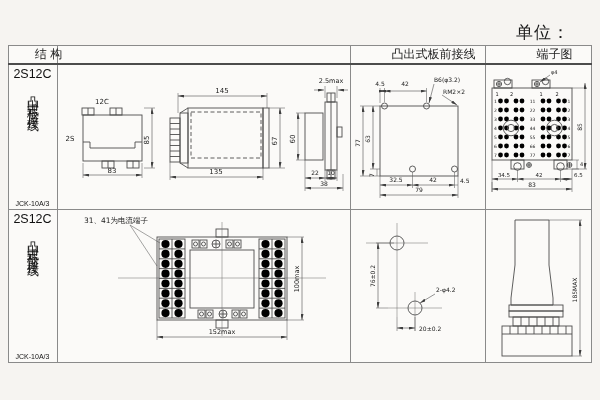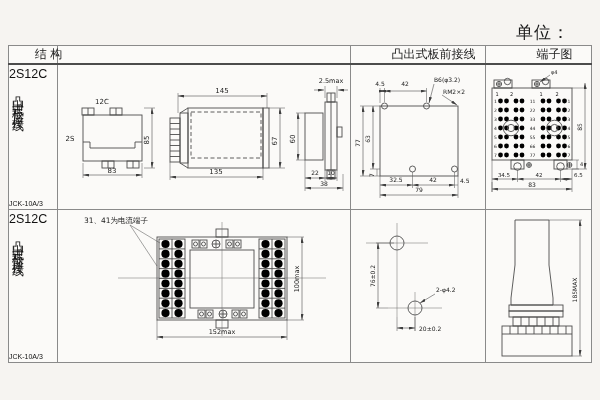--- a/index.html
+++ b/index.html
@@ -8,21 +8,21 @@
   .unit{position:absolute;left:516px;top:21px;font-size:17px;letter-spacing:1px;color:#1c1c1c;}
   .tbl-border{position:absolute;left:8px;top:45px;width:582px;height:316px;border:1px solid #8a8a8a;background:#fbfaf8;}
   .hline,.vline{position:absolute;background:#8a8a8a;}
   .hdr-underline{position:absolute;left:8px;top:63px;width:584px;height:2px;background:#4c4c4c;}
   .rowline{left:8px;top:209px;width:584px;height:1px;}
   .v1{left:57px;top:45px;width:1px;height:318px;}
   .v2{left:350px;top:45px;width:1px;height:318px;}
   .v3{left:485px;top:45px;width:1px;height:318px;}
   .hdr{position:absolute;top:45px;height:19px;line-height:19px;text-align:center;font-size:12px;color:#1c1c1c;padding-left:16px;}
   .h1{left:8px;width:49px;}  .h2{left:57px;width:293px;} .h3{left:350px;width:135px;} .h4{left:485px;width:107px;border-radius:9px;}
-  .structcell{position:absolute;left:9px;width:47px;display:flex;flex-direction:column;align-items:flex-start;}
+  .structcell{position:absolute;left:9px;width:47px;display:flex;flex-direction:column;align-items:center;}
   .sc1{top:67px;height:140px;} .sc2{top:212px;height:148px;}
   .model{font-size:12.5px;color:#111;}
   .vtext{writing-mode:vertical-rl;text-orientation:upright;font-size:12px;letter-spacing:4px;margin:5px 0;flex:1;color:#111;}
   .code{font-size:7px;color:#111;white-space:nowrap;}
   svg{position:absolute;}
   .ln rect,.ln path,.ln line,.ln circle,.ln polygon{stroke:#4d4d4d;stroke-width:0.9;fill:none;}
   .dash{stroke-dasharray:4 2.5;}
   .ext{stroke:#5a5a5a;stroke-width:0.55;fill:none;}
   .ctr{stroke:#6a6a6a;stroke-width:0.5;fill:none;}
   .dim{stroke:#3e3e3e;stroke-width:0.55;fill:none;marker-start:url(#ar);marker-end:url(#ar);}

